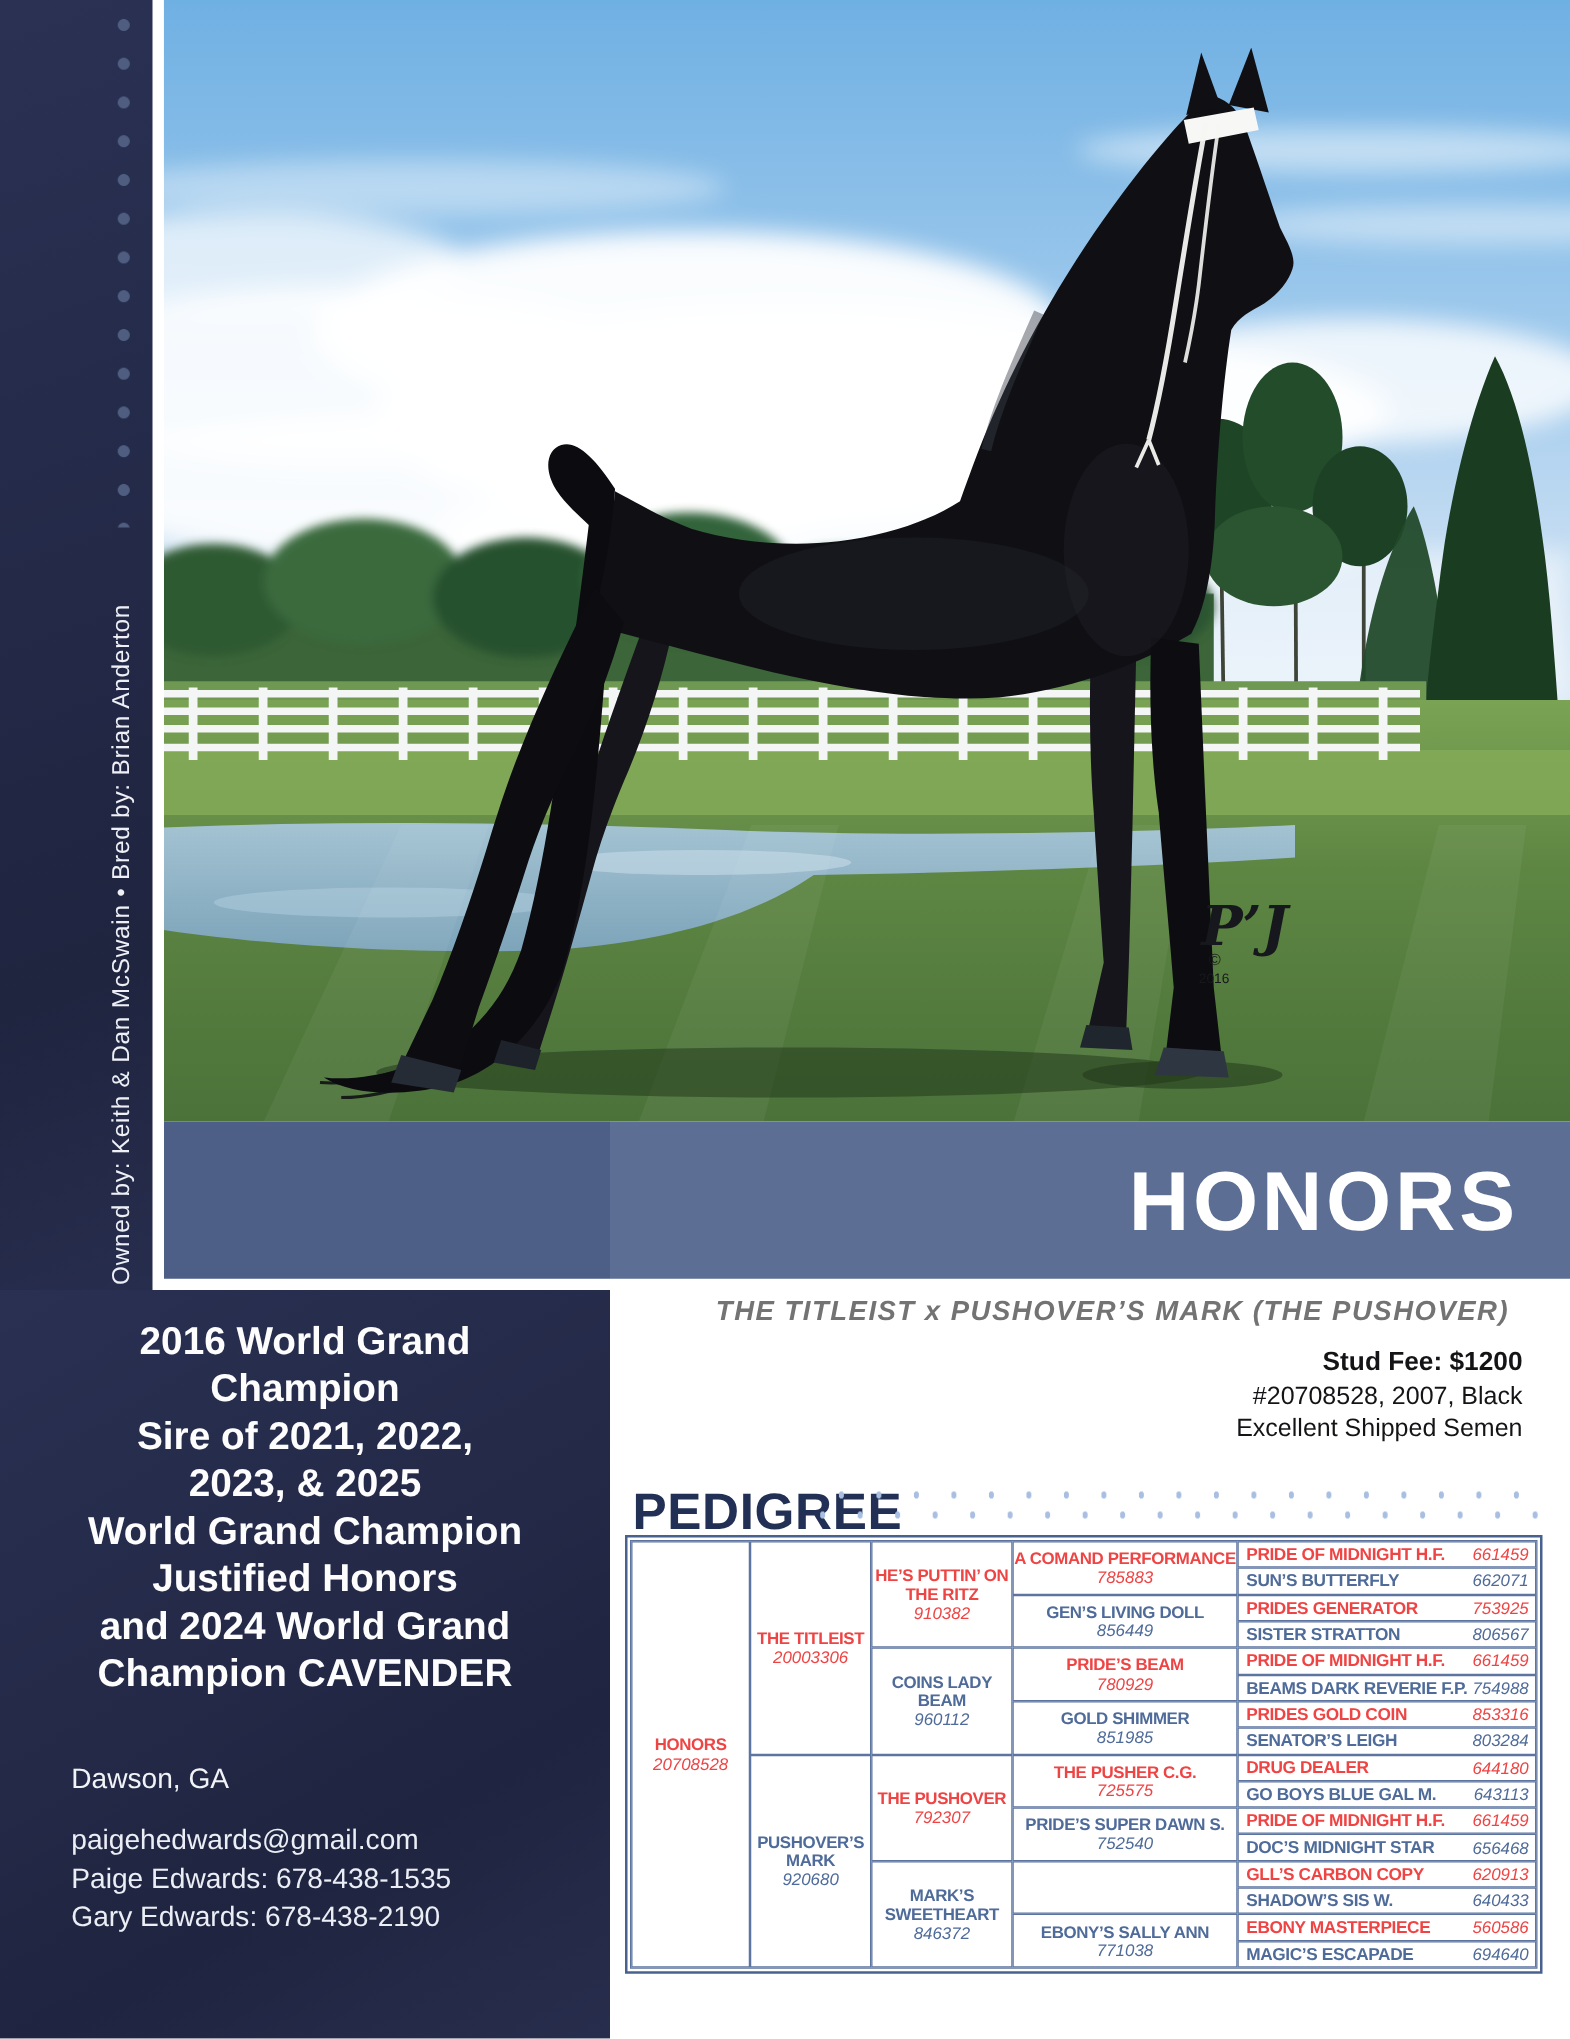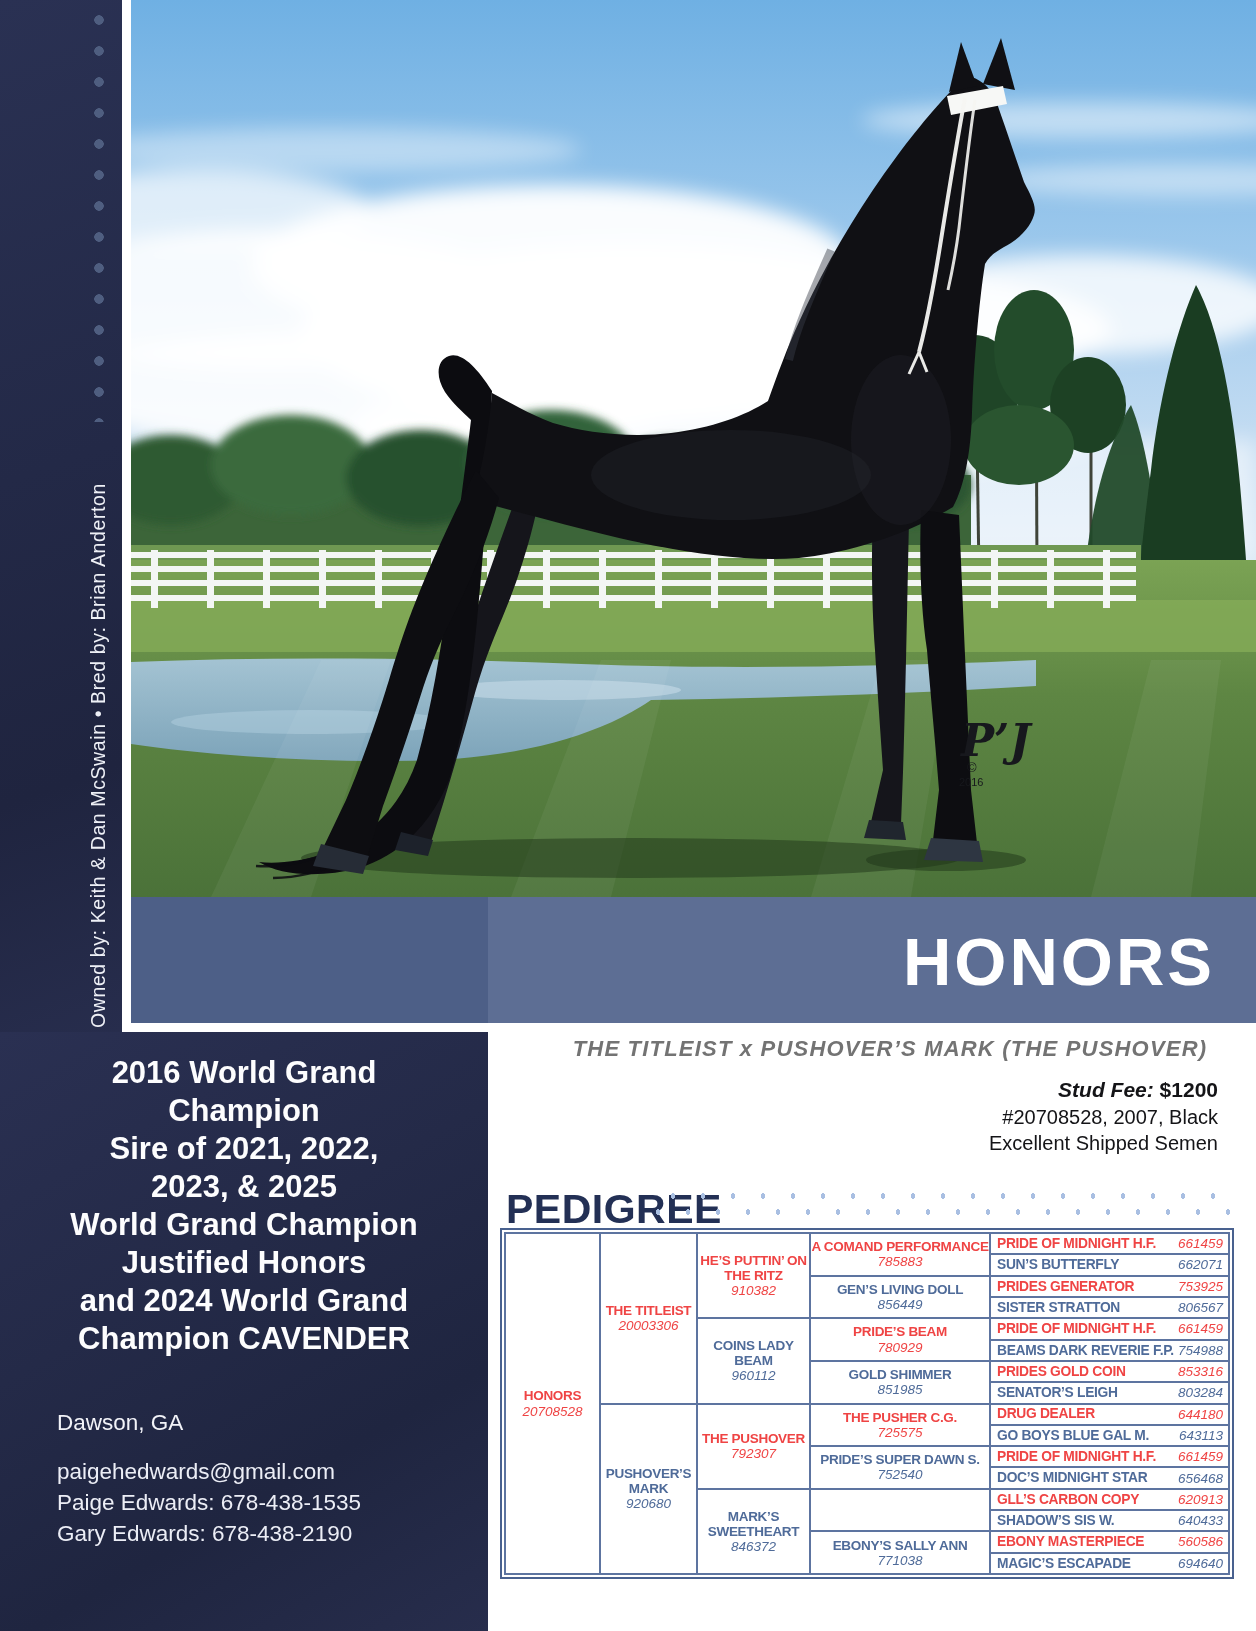--- a/index.html
+++ b/index.html
@@ -34,21 +34,21 @@
             font-size:31px;font-weight:bold;line-height:38px;white-space:pre-line;}
   #standing{position:absolute;left:57px;top:346px;font-size:22.5px;font-style:italic;font-weight:bold;}
   #location{position:absolute;left:57px;top:378px;font-size:22.5px;color:#f2f3f8;}
   #contact{position:absolute;left:57px;top:424px;font-size:22.5px;line-height:31px;color:#eceef6;}
 
   
   #cross{position:absolute;left:560px;top:1036px;width:660px;text-align:center;
          font-size:22px;font-weight:bold;font-style:italic;letter-spacing:1.2px;color:#737373;}
   #stud-block{position:absolute;right:38px;top:1076px;text-align:right;color:#141417;}
   #stud-line{font-size:21px;line-height:28px;}
-  #stud-line .lbl{font-weight:bold;font-style:italic;}
+  #stud-line .lbl{font-weight:bold;}
   #stud-line .val{font-weight:bold;}
   #reg-line,#semen-line{font-size:20px;line-height:26px;}
 
   
   #ped-heading{position:absolute;left:506px;top:1186px;font-size:41px;font-weight:bold;
                letter-spacing:0.5px;color:#233055;}
   .ped-dotrow{position:absolute;height:12px;background-image:radial-gradient(ellipse 3.4px 4.6px at 5px 6px,#a9bfe2 0 60%,transparent 65%);
               background-size:30px 12px;background-repeat:repeat-x;}
   #ped-dots1{left:668px;top:1190px;width:562px;}
   #ped-dots2{left:653px;top:1206px;width:580px;}

